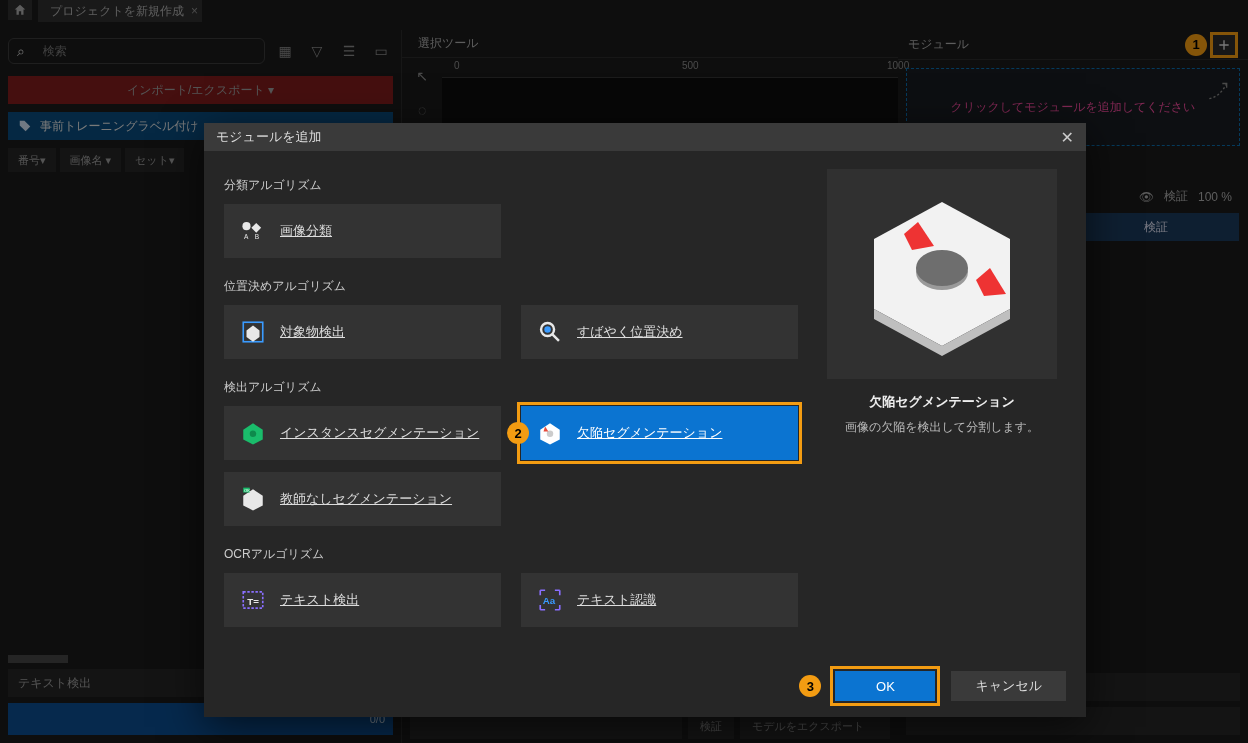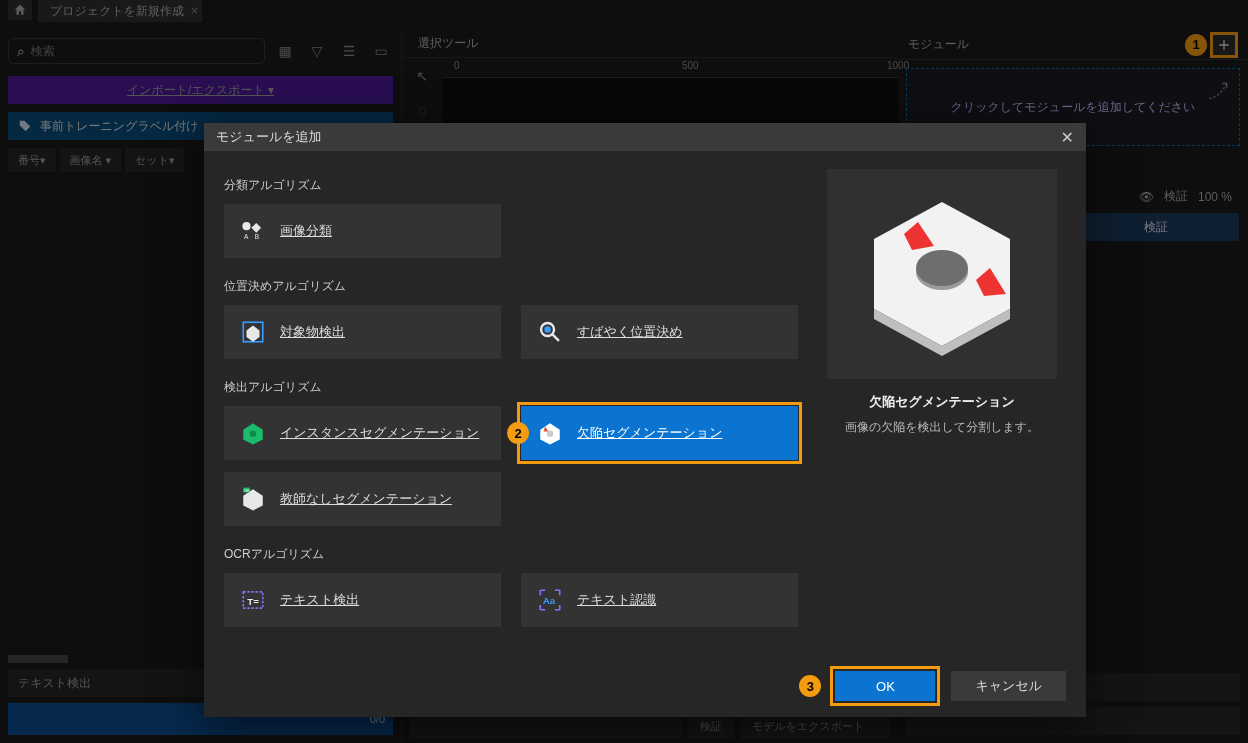--- a/index.html
+++ b/index.html
@@ -12,24 +12,24 @@
 .tab-close { position: absolute; right: 4px; font-size: 12px; color: #888; }
 
 
 .app { display: flex; height: calc(743px - 30px); }
 .left-panel { width: 402px; background: #1a1a1a; border-right: 1px solid #2a2a2a; display: flex; flex-direction: column; }
 .center-panel { flex: 1; background: #1a1a1a; display: flex; flex-direction: column; }
 .right-panel { width: 350px; background: #1a1a1a; display: flex; flex-direction: column; }
 
 
 .search-row { display: flex; align-items: center; padding: 8px; gap: 8px; }
-.search-box { flex: 1; background: #1a1a1a; border: 1px solid #3a3a3a; height: 26px; display: flex; align-items: center; padding: 0 8px; gap: 6px; border-radius: 6px; }
+.search-box { flex: 1; background: #1a1a1a; border: 1px solid #3a3a3a; height: 26px; display: flex; align-items: center; padding: 0 8px; gap: 18px; border-radius: 6px; }
 .search-box input { background: transparent; border: none; color: #888; font-size: 12px; width: 100%; outline: none; }
 .toolbar-icon { width: 24px; height: 24px; display: flex; align-items: center; justify-content: center; color: #888; font-size: 14px; }
-.import-row { margin: 4px 8px; background: #4c1d95; height: 28px; display: flex; align-items: center; justify-content: center; font-size: 12px; color: #999; text-decoration: underline; }
+.import-row { margin: 4px 8px; background: #7f1d1d; height: 28px; display: flex; align-items: center; justify-content: center; font-size: 12px; color: #999; }
 .tag-row { margin: 4px 8px; background: #0a4a7a; height: 28px; display: flex; align-items: center; font-size: 12px; color: #ddd; padding: 0 10px; gap: 8px; }
 .columns-row { display: flex; padding: 4px 8px; gap: 4px; }
 .col-head { background: #262626; height: 24px; padding: 0 10px; display: flex; align-items: center; font-size: 11px; color: #999; }
 
 .left-bottom { margin-top: auto; padding: 8px; }
 .scroll-track { height: 8px; background: #1a1a1a; margin-bottom: 6px; }
 .scroll-thumb { height: 8px; width: 60px; background: #444; }
 .left-footer { background: #262626; height: 28px; margin: 6px 0; display: flex; align-items: center; padding: 0 10px; font-size: 12px; color: #999; }
 .progress { height: 32px; background: #0b4c8c; margin-top: 6px; position: relative; display: flex; align-items: center; justify-content: flex-end; padding-right: 8px; font-size: 11px; color: #cde; }
 
@@ -41,21 +41,21 @@
 .ruler { height: 20px; background: #1a1a1a; border-bottom: 1px solid #333; position: relative; font-size: 10px; color: #888; }
 .ruler span { position: absolute; top: 2px; }
 
 .center-bottom { height: 36px; background: #1a1a1a; display: flex; align-items: center; gap: 6px; padding: 0 8px; border-top: 1px solid #2a2a2a; }
 .center-bottom .bb { background: #262626; height: 24px; padding: 0 12px; display: flex; align-items: center; font-size: 11px; color: #888; flex: 0 0 auto; }
 
 
 .right-head { height: 30px; display: flex; align-items: center; justify-content: space-between; padding: 0 10px; font-size: 12px; color: #aaa; border-bottom: 1px solid #2a2a2a; }
 .plus-box { width: 28px; height: 26px; border: 3px solid #f39c12; display: flex; align-items: center; justify-content: center; background: #2a2a2a; position: relative; }
 .badge-1 { position: absolute; left: -28px; width: 22px; height: 22px; border-radius: 50%; background: #f39c12; color: #000; display: flex; align-items: center; justify-content: center; font-weight: bold; font-size: 13px; }
-.module-hint-box { margin: 8px; height: 78px; border: 1px dashed #0a6aa8; background: rgba(10,106,168,0.05); display: flex; align-items: center; justify-content: center; font-size: 12px; color: #c4b5fd; position: relative; }
+.module-hint-box { margin: 8px; height: 78px; border: 1px dashed #0a6aa8; background: rgba(10,106,168,0.05); display: flex; align-items: center; justify-content: center; font-size: 12px; color: #ec4899; position: relative; }
 
 .verify-row { display: flex; align-items: center; justify-content: flex-end; gap: 10px; padding: 34px 16px 8px; font-size: 12px; color: #aaa; }
 .verify-tabs { display: flex; margin: 0 8px; }
 .verify-tabs .vt { flex: 1; background: #262626; height: 28px; display: flex; align-items: center; justify-content: center; font-size: 12px; color: #aaa; border-right: 1px solid #1a1a1a; }
 .verify-tabs .vt.sel { background: #1a3a5a; color: #dde; }
 
 .right-bottom { margin-top: auto; padding: 8px; display: flex; flex-direction: column; gap: 6px; }
 .rb-btn { background: #262626; height: 28px; display: flex; align-items: center; justify-content: center; font-size: 12px; color: #888; }
 
 

